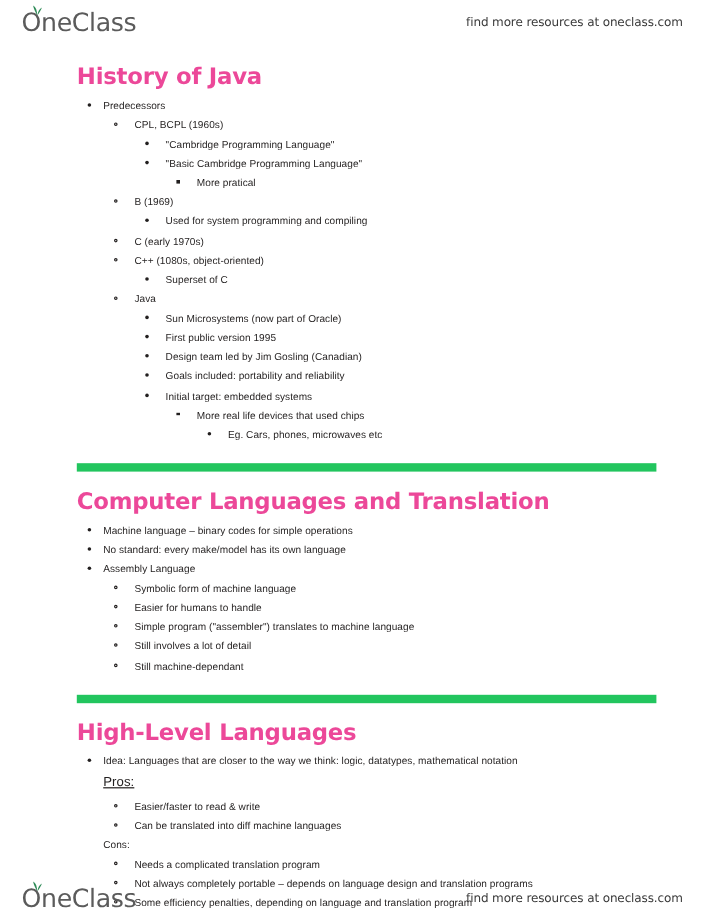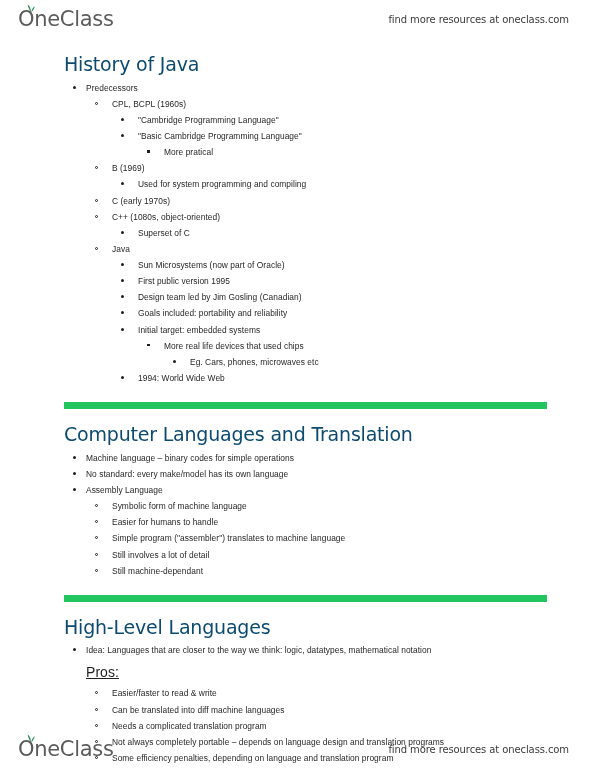--- a/index.html
+++ b/index.html
@@ -64,23 +64,23 @@
     position: absolute;
     top: 52px;
     left: 0;
     width: 595px;
     box-sizing: border-box;
     padding: 0 48px 0 64px;
   }
 
   h1.section-title {
     font-family: "DejaVu Sans", sans-serif;
-    font-weight: 400;
+    font-weight: 700;
     font-size: 19px;
-    color: #0c4a6e;
+    color: #ec4899;
     margin: 0;
     padding: 0 0 3px 0;
     letter-spacing: -0.2px;
     line-height: 1.3;
   }
   .section {
     margin-bottom: 4px;
   }
   .section + .section .section-title {
     border-top: 7px solid #22c55e;
@@ -141,21 +141,21 @@
     background: transparent;
     box-sizing: border-box;
   }
   .marker.square {
     width: 2.8px;
     height: 2.8px;
     background: #221f1f;
   }
 
   .plain-line {
-    font-size: 14px;
+    font-size: 11px;
     line-height: 1.92;
     color: #221f1f;
     padding-left: 0;
     text-decoration: underline;
   }
 </style>
 </head>
 <body>
 
 <div class="brand-bar header">
@@ -250,24 +250,20 @@
                       <span class="li-text">More real life devices that used chips</span>
                       <ul class="outline">
                         <li class="lvl5">
                           <span class="marker disc"></span>
                           <span class="li-text">Eg. Cars, phones, microwaves etc</span>
                         </li>
                       </ul>
                     </li>
                   </ul>
                 </li>
-                <li class="lvl3">
-                  <span class="marker disc"></span>
-                  <span class="li-text">1994: World Wide Web</span>
-                </li>
               </ul>
             </li>
           </ul>
         </li>
       </ul>
     </div>
     <div class="section">
       <h1 class="section-title">Computer Languages and Translation</h1>
       <ul class="outline">
         <li class="lvl1">
@@ -318,20 +314,21 @@
               <span class="marker circle"></span>
               <span class="li-text">Easier/faster to read &amp; write</span>
             </li>
             <li class="lvl2">
               <span class="marker circle"></span>
               <span class="li-text">Can be translated into diff machine languages</span>
             </li>
           </ul>
         </li>
         <li class="lvl1" style="padding-left: 22px;">
+          <span class="li-text">Cons:</span>
           <ul class="outline">
             <li class="lvl2">
               <span class="marker circle"></span>
               <span class="li-text">Needs a complicated translation program</span>
             </li>
             <li class="lvl2">
               <span class="marker circle"></span>
               <span class="li-text">Not always completely portable – depends on language design and translation programs</span>
             </li>
             <li class="lvl2">

